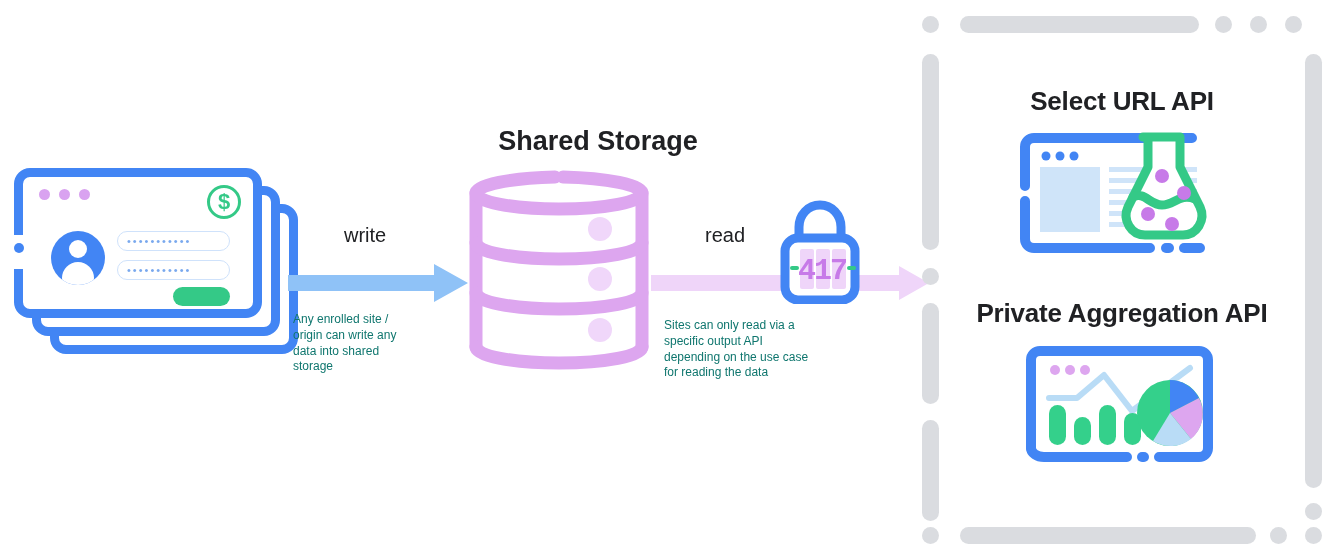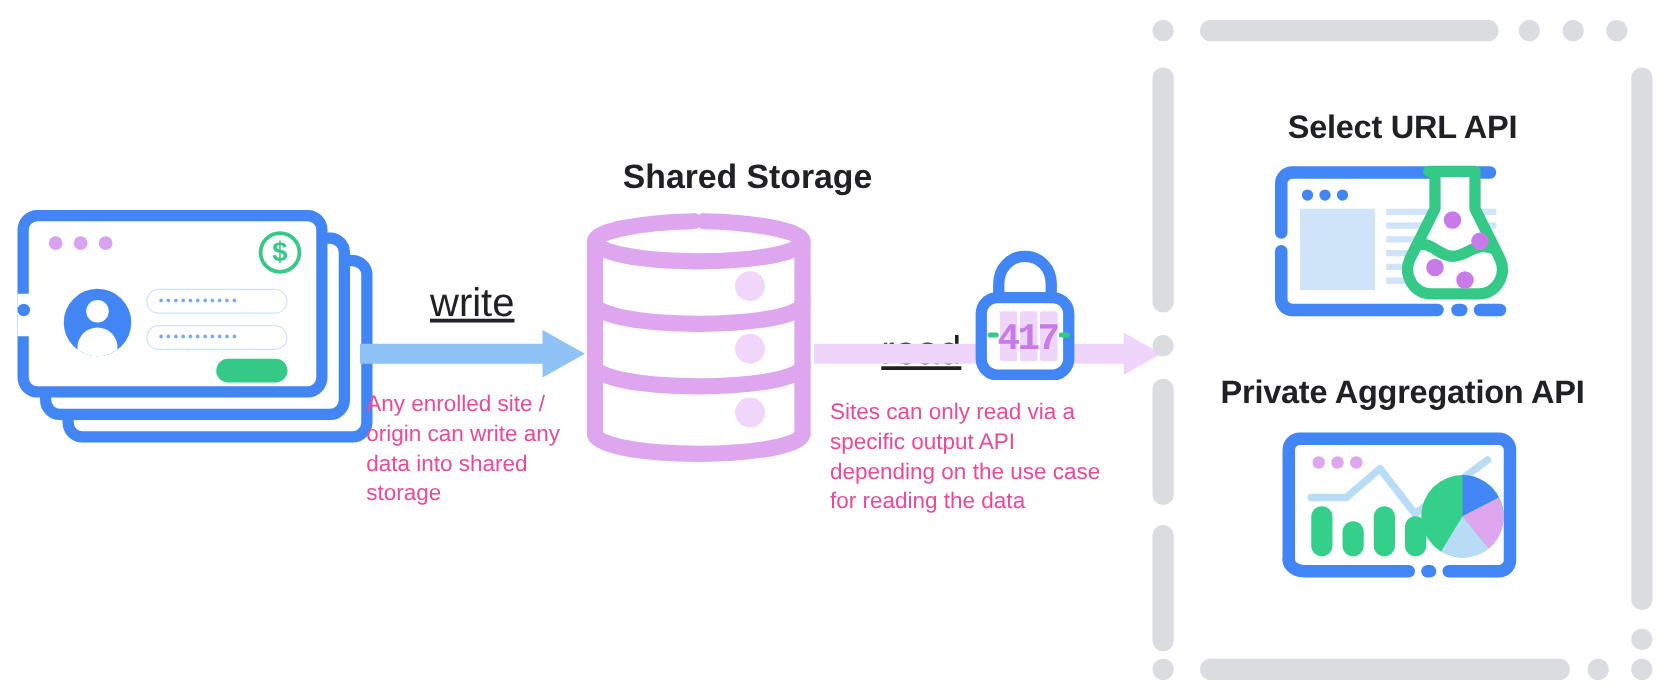--- a/index.html
+++ b/index.html
@@ -80,27 +80,26 @@
     letter-spacing: 2px; font-size: 11px; color: #7aa9ee;
     overflow: hidden; white-space: nowrap;
   }
   .field.f1 { top: 54px; }
   .field.f2 { top: 83px; }
   .submit-btn {
     position: absolute; left: 150px; top: 110px;
     width: 57px; height: 19px; border-radius: 10px; background: #34c987;
   }
   .arrow-label {
-    position: absolute; font-size: 32px; color: #202124;
+    position: absolute; font-size: 20px; color: #202124;
     white-space: nowrap;
-    text-decoration: underline;
   }
   .arrow-caption {
-    position: absolute; font-size: 18px; line-height: 1.32;
-    color: #ec4899; white-space: pre-line;
+    position: absolute; font-size: 12px; line-height: 1.32;
+    color: #0f766e; white-space: pre-line;
   }
 
   
   #shared-storage { position: absolute; left: 460px; top: 126px; }
   .ss-title {
     position: absolute; left: 0; top: 0; width: 200px; text-align: center;
     font-size: 27px; font-weight: 700; color: #202124; white-space: nowrap; margin-left: 41px;
   }
 
   
@@ -174,21 +173,21 @@
 
         <path d="M7 177 C7 186 44 193 90 193 C136 193 173 186 173 177"></path>
       </g>
 
       <circle cx="131" cy="59" r="12" fill="#f0d7fa"></circle>
       <circle cx="131" cy="109" r="12" fill="#f0d7fa"></circle>
       <circle cx="131" cy="160" r="12" fill="#f0d7fa"></circle>
     </svg>
   </div>
 
-  <div class="arrow-label" style="left:705px; top:224px;margin-top:38px;">read</div>
+  <div class="arrow-label" style="left:705px; top:224px;">read</div>
 
   <svg class="abs" style="left:651px; top:266px;" width="278" height="34" viewBox="0 0 278 34">
     <path d="M0 9 H248 V0 L278 17 L248 34 V25 H0 Z" fill="#efd5f9"></path>
   </svg>
 
   <svg id="padlock" width="82" height="104" viewBox="0 0 82 104">
 
     <path d="M20 40 V27 C20 15 29 5 41 5 C53 5 62 15 62 27 V40" fill="none" stroke="#4285f4" stroke-width="9" stroke-linecap="round"></path>
 
     <rect x="6" y="38" width="70" height="62" rx="13" fill="#ffffff" stroke="#4285f4" stroke-width="9"></rect>

